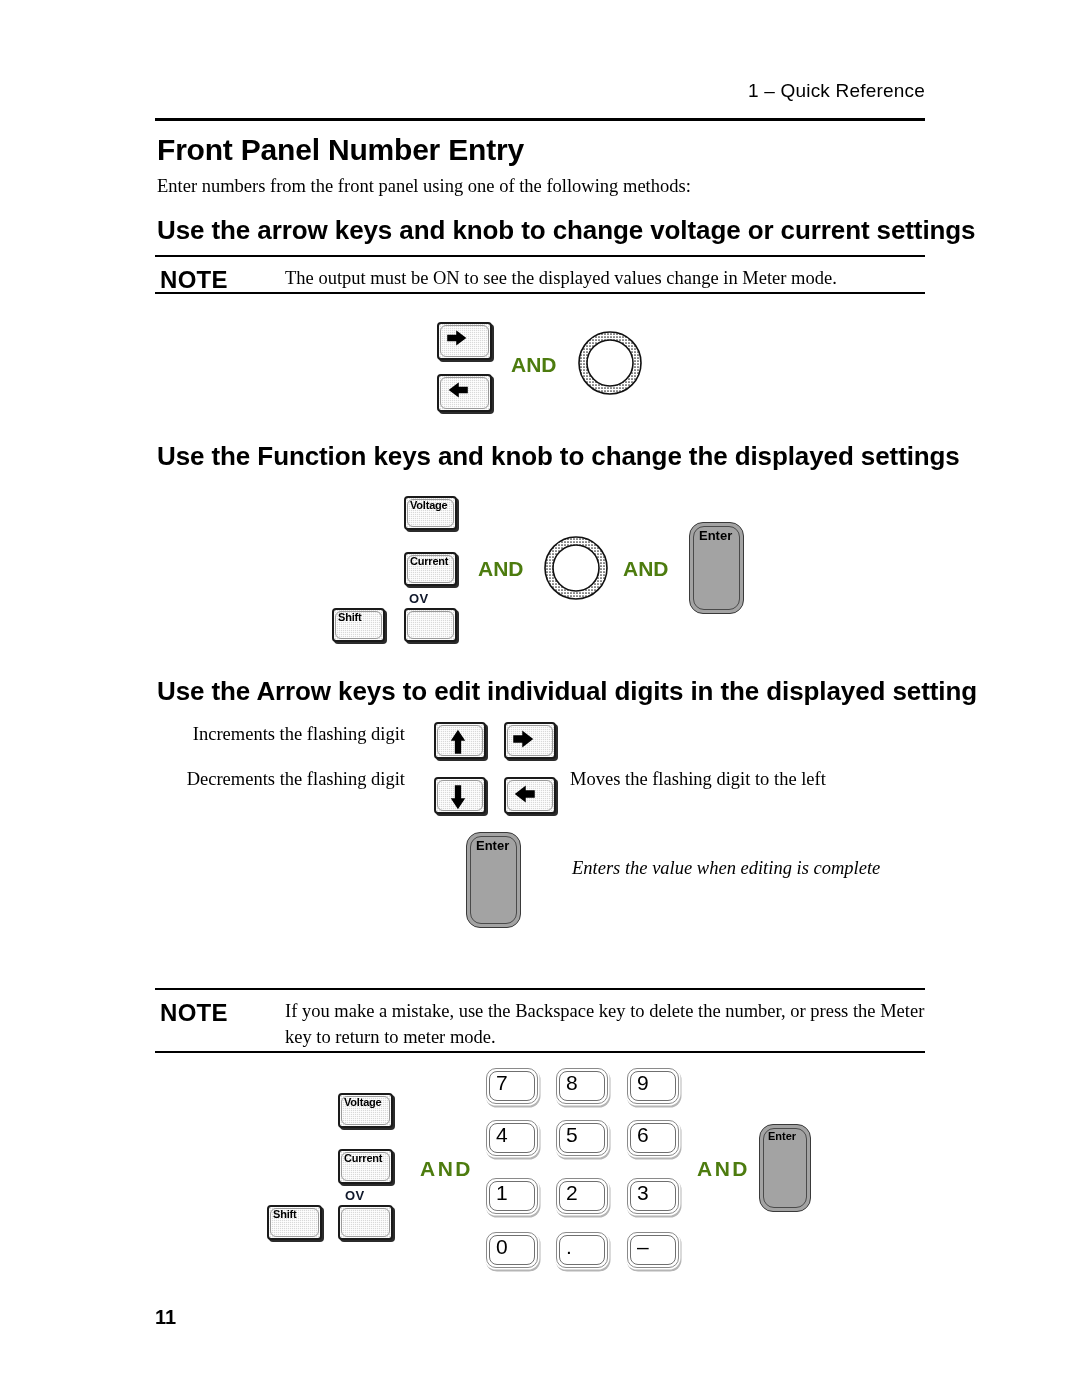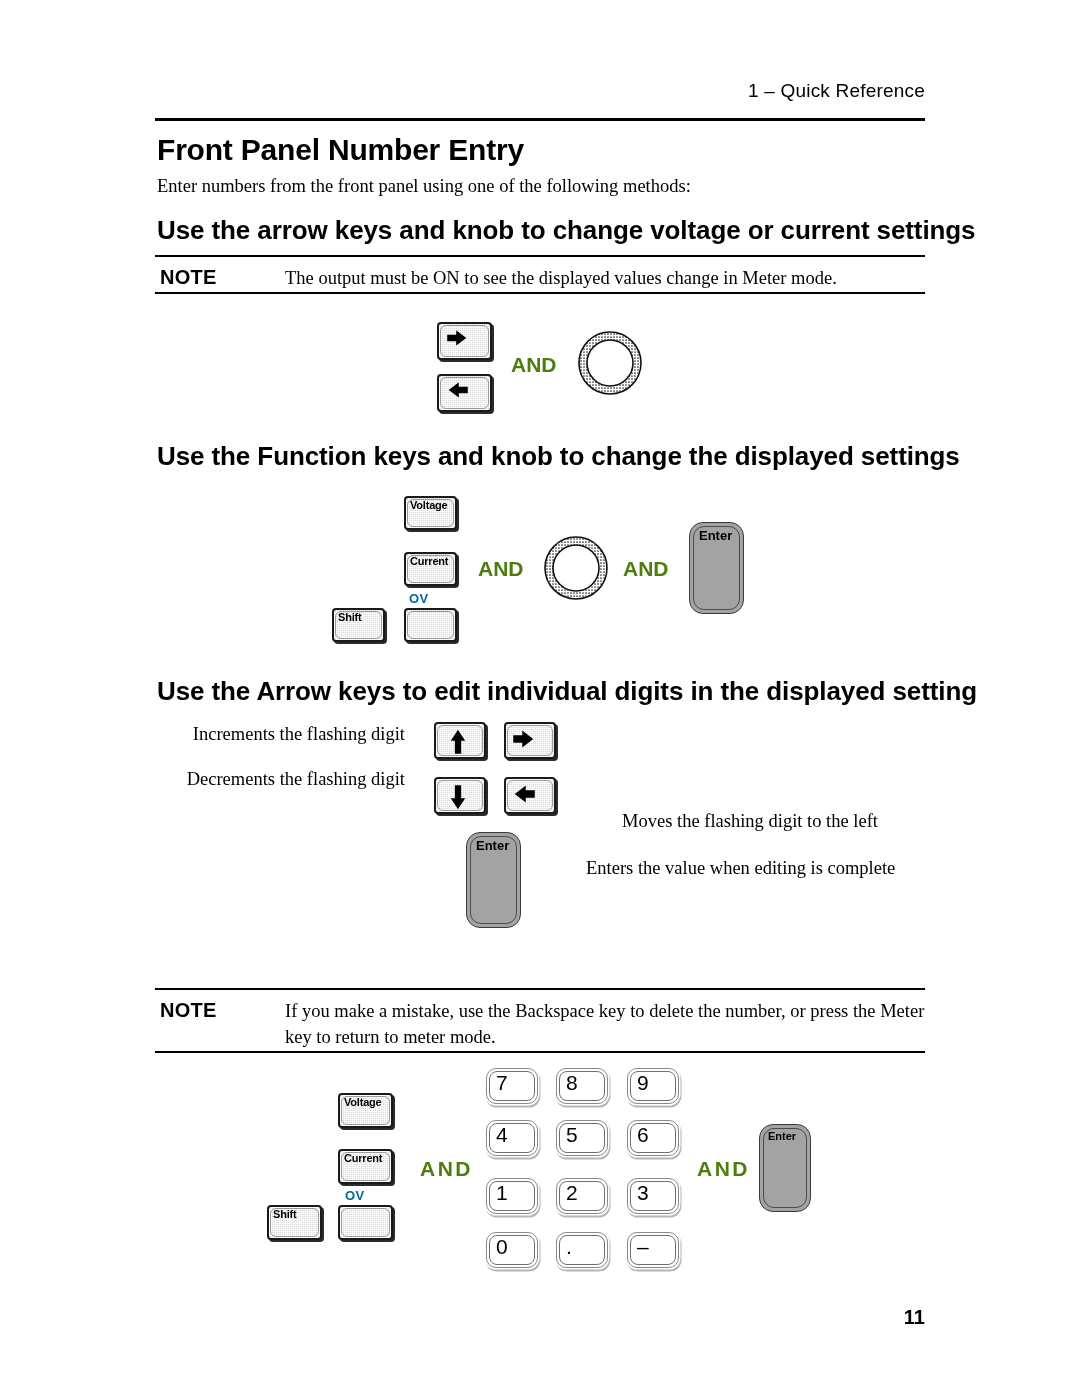--- a/index.html
+++ b/index.html
@@ -72,21 +72,21 @@
     font-family: "Liberation Serif", serif;
     font-size: 18.5px;
     line-height: 25px;
   }
 
   .note-label {
     position: absolute;
     left: 160px;
     font-family: "Liberation Sans", sans-serif;
     font-weight: bold;
-    font-size: 20px;
+    font-size: 24px;
     letter-spacing: 0.3px;
   }
   .note-body {
     position: absolute;
     left: 285px;
     width: 645px;
     font-family: "Liberation Serif", serif;
     font-size: 18.5px;
     line-height: 26px;
   }
@@ -185,21 +185,21 @@
     white-space: nowrap;
   }
 
   
   .ov-label {
     position: absolute;
     font-family: "Liberation Sans", sans-serif;
     font-weight: bold;
     font-size: 13px;
     letter-spacing: 0.5px;
-    color: #0369a1;
+    color: #0f172a;
   }
 
   
   .knob {
     position: absolute;
   }
   .knob svg { display: block; }
 
   
   .arrow-glyph {
@@ -222,21 +222,20 @@
     font-family: "Liberation Serif", serif;
     font-size: 18.5px;
   }
 
   
   .page-number {
     position: absolute;
     left: 155px;
     top: 1306px;
     width: 770px;
-    text-align: right;
     font-family: "Liberation Sans", sans-serif;
     font-weight: bold;
     font-size: 20px;
   }
 </style>
 </head>
 <body>
 
 <div class="page">
 
@@ -365,28 +364,28 @@
 
   <div class="key key-grey" style="left:504px; top:777px; width:52px; height:37px;">
     <span class="key-grey-inner"></span>
     <span class="arrow-glyph" style="left:5px; top:4px;">
       <svg width="26" height="22" viewBox="0 0 26 22">
         <path d="M23 11 L12 11 M14 4 L5 11 L14 18 L14 14 L23 14 L23 8 L14 8 Z" fill="#000" stroke="#000" stroke-width="1.5"></path>
       </svg>
     </span>
   </div>
 
-  <div class="desc-right" style="left:570px; top:811px; width:360px;text-align:center;">Moves the flashing digit to the left</div>
+  <div class="desc-right" style="left:570px; top:769px; width:360px;">Moves the flashing digit to the left</div>
 
   <div class="key-enter" style="left:466px; top:832px; width:55px; height:96px;">
     <span class="key-enter-inner"></span>
     <span class="key-enter-label">Enter</span>
   </div>
 
-  <div class="desc-right" style="left:586px; top:858px; width:370px;">Enters the value when editing is complete</div>
+  <div class="desc-right" style="left:572px; top:858px; width:370px;font-style:italic;">Enters the value when editing is complete</div>
 
 
   <div class="rule rule-thin" style="top:988px;"></div>
 
   <div class="note-label" style="top:999px;">NOTE</div>
   <div class="note-body" style="top:998px;">If you make a mistake, use the Backspace key to delete the number, or press the Meter key to return to meter mode.</div>
 
   <div class="rule rule-thin" style="top:1051px;"></div>
 
   <div class="key key-grey" style="left:338px; top:1093px; width:55px; height:35px;">

